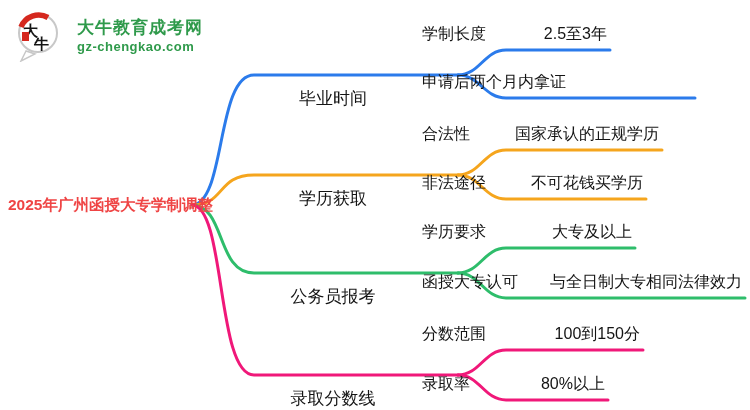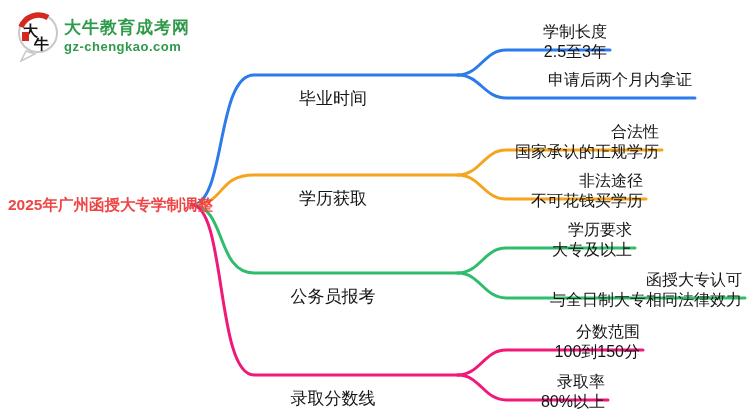--- a/index.html
+++ b/index.html
@@ -12,27 +12,27 @@
   .root-node{
     position:absolute;left:8px;top:195px;width:182px;height:20px;
     font-size:15.5px;font-weight:600;line-height:20px;white-space:nowrap;color:#ef4444;
   }
   .branch-label{
     position:absolute;left:243px;width:180px;height:20px;text-align:center;
     font-size:17px;line-height:20px;white-space:nowrap;color:#141414;margin-top:44px;
   }
   .subrow{
     position:absolute;height:22px;display:flex;justify-content:space-between;
-    align-items:flex-end;white-space:nowrap;flex-direction:column;
+    align-items:flex-end;white-space:nowrap;
   }
   .subrow .sub-label,.subrow .sub-value{font-size:16px;line-height:20px;color:#141414;}
   
   .logo{position:absolute;left:15px;top:10px;display:flex;align-items:flex-start;}
   .logo-badge{width:46px;height:52px;}
-  .logo-text{margin-left:3px;padding-top:7px;}
+  .logo-text{margin-left:16px;padding-top:7px;}
   .logo-title{font-size:17px;font-weight:700;letter-spacing:1px;line-height:22px;}
   .logo-domain{font-size:13px;font-weight:700;letter-spacing:.5px;line-height:15px;}
 </style>
 </head>
 <body>
 
 <div class="canvas">
 
   <svg class="links" viewBox="0 0 750 410">
 

